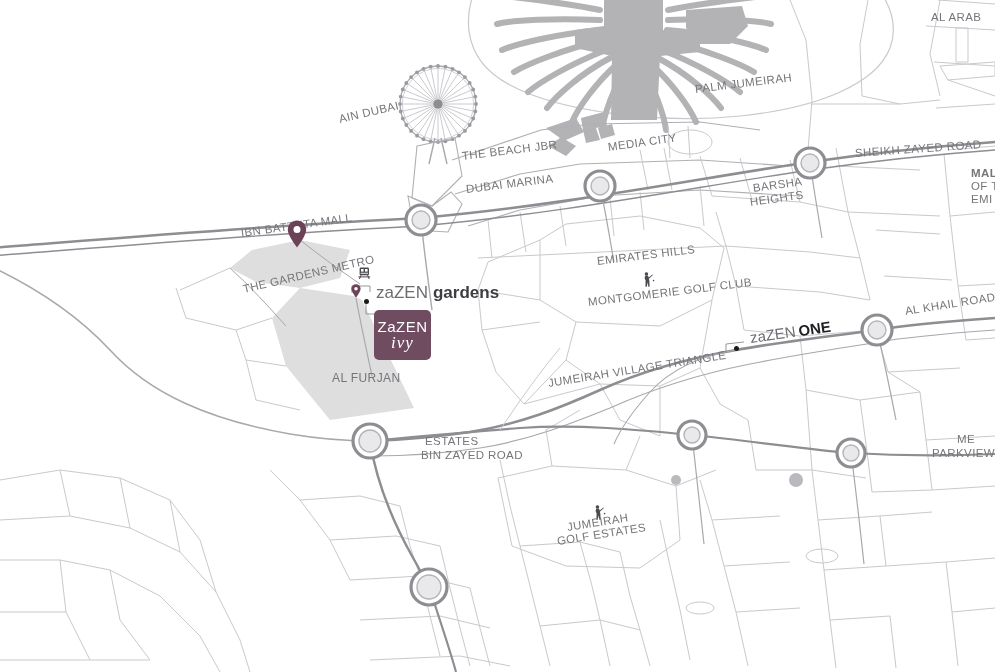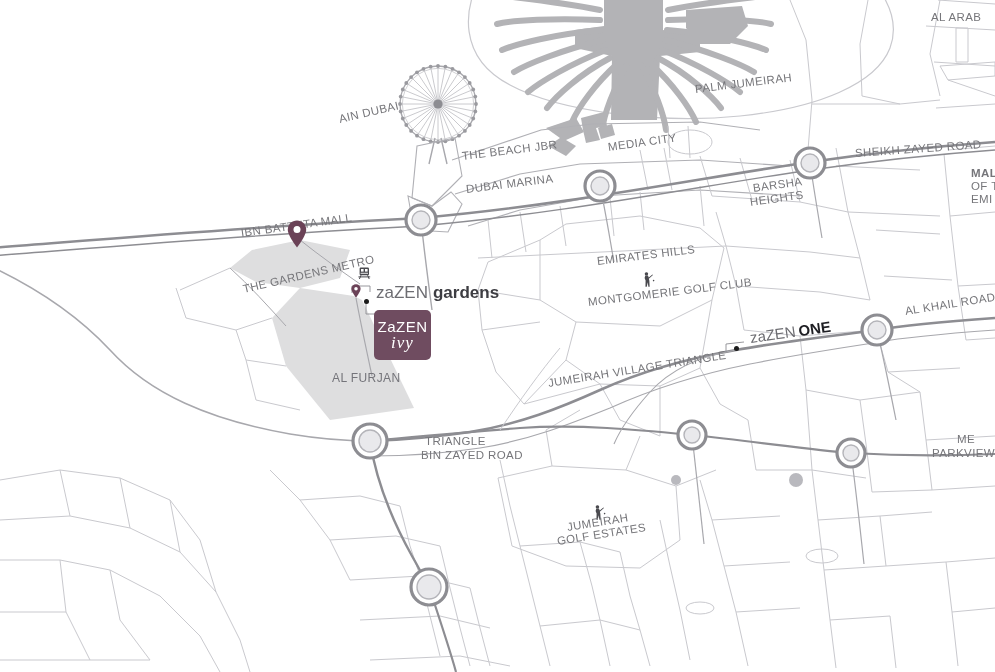--- a/index.html
+++ b/index.html
@@ -406,21 +406,21 @@
       <div class="lbl area" style="left: 466px; top: 183px; transform: rotate(-7deg);">DUBAI MARINA</div>
       <div class="lbl area" style="left: 753px; top: 182px; transform: rotate(-8deg);">BARSHA</div>
       <div class="lbl area" style="left: 750px; top: 196px; transform: rotate(-8deg);">HEIGHTS</div>
       <div class="lbl area" style="left: 241px; top: 227px; transform: rotate(-8deg);">IBN BATTUTA MALL</div>
       <div class="lbl area" style="left: 597px; top: 255px; transform: rotate(-7deg);">EMIRATES HILLS</div>
       <div class="lbl area" style="left: 588px; top: 296px; transform: rotate(-7deg);">MONTGOMERIE GOLF CLUB</div>
       <div class="lbl area" style="left: 243px; top: 283px; transform: rotate(-13deg);">THE GARDENS METRO</div>
       <div class="lbl road" style="left: 905px; top: 305px; transform: rotate(-9deg);">AL KHAIL ROAD</div>
       <div class="lbl big" style="left: 312px; top: 371px; margin-left: 20px;">AL FURJAN</div>
       <div class="lbl area" style="left: 548px; top: 377px; transform: rotate(-9deg);">JUMEIRAH VILLAGE TRIANGLE</div>
-      <div class="lbl area" style="left: 425px; top: 435px;">TRIANGLE</div>
+      <div class="lbl area" style="left: 425px; top: 435px;">ESTATES</div>
       <div class="lbl area" style="left: 421px; top: 449px;">BIN ZAYED ROAD</div>
       <div class="lbl area" style="left: 957px; top: 433px;">ME</div>
       <div class="lbl area" style="left: 932px; top: 447px;">PARKVIEW H</div>
       <div class="lbl area" style="left: 567px; top: 521px; transform: rotate(-9deg);">JUMEIRAH</div>
       <div class="lbl area" style="left: 557px; top: 535px; transform: rotate(-9deg);">GOLF ESTATES</div>
     </div>
 
   <div id="marker-layer">
       <div class="pin pin-big" style="left: 287px; top: 220px;"><svg viewBox="0 0 20 28" width="20" height="28">
           <path d="M10,27.4 C10,27.4 19.2,15.6 19.2,9.7 C19.2,4.5 15.1,0.6 10,0.6 C4.9,0.6 0.8,4.5 0.8,9.7 C0.8,15.6 10,27.4 10,27.4 Z" fill="#6b4257"></path>

